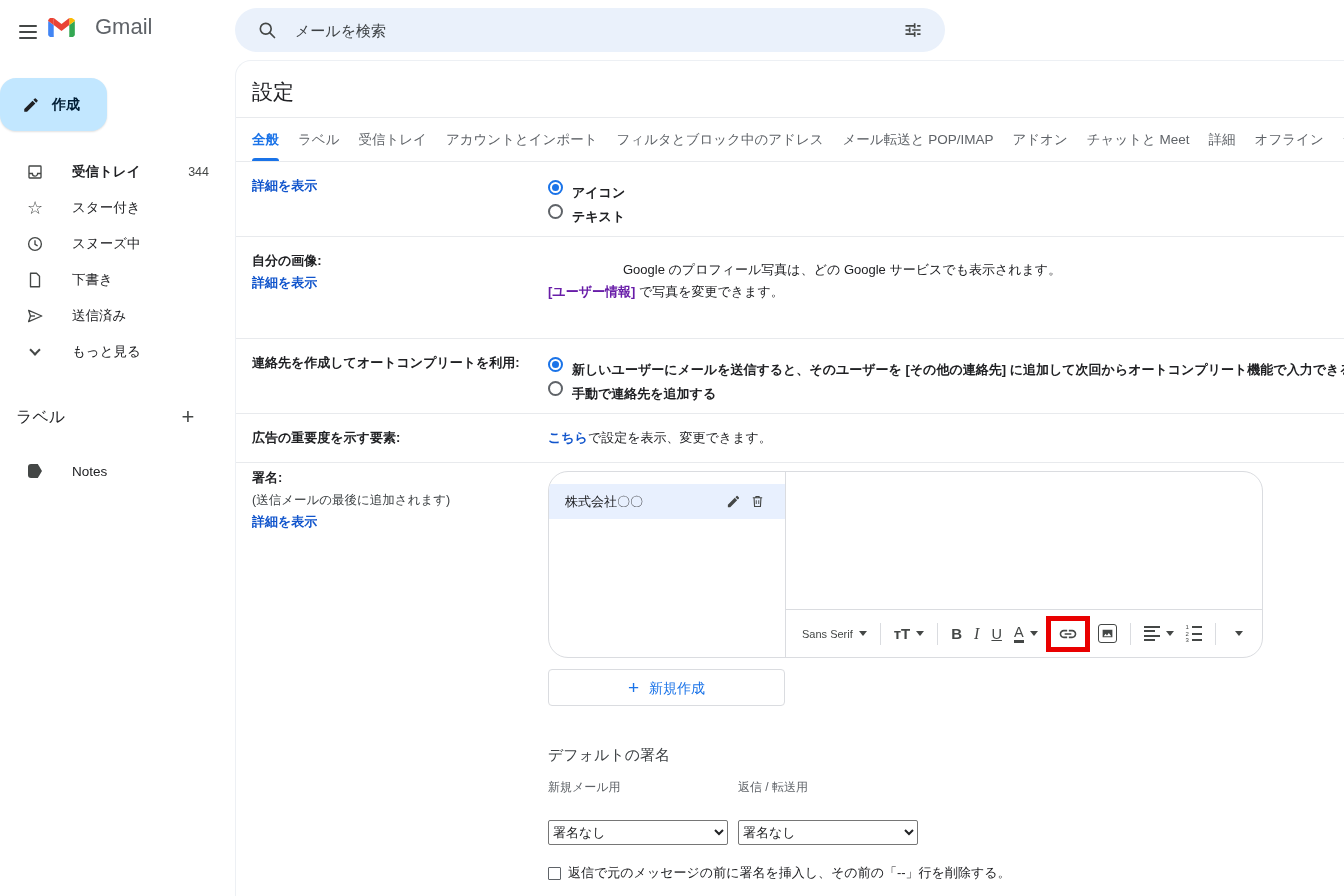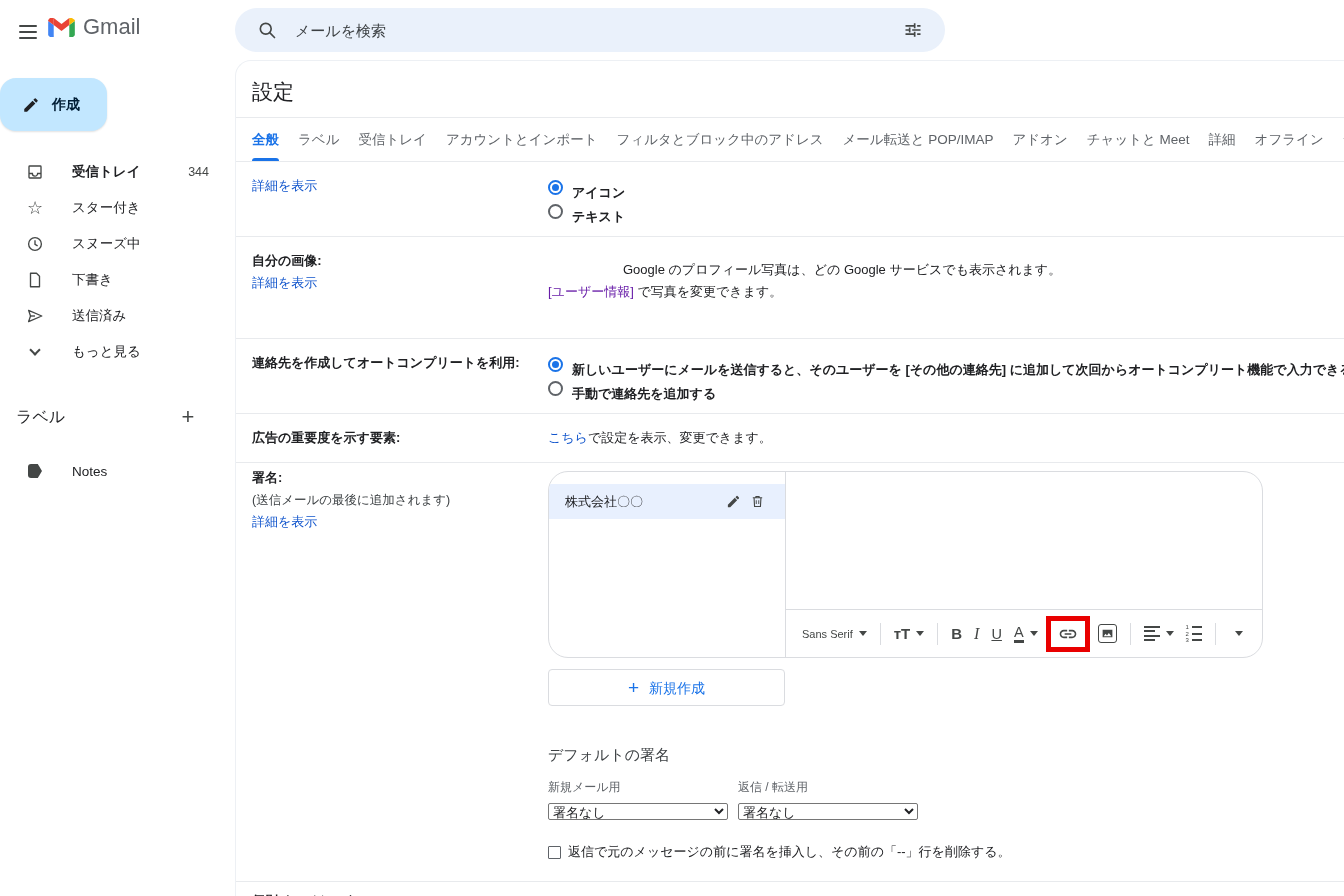--- a/index.html
+++ b/index.html
@@ -3,21 +3,21 @@
 <meta charset="utf-8">
 <style>
   * { margin:0; padding:0; box-sizing:border-box; }
   html,body { width:1344px; height:896px; overflow:hidden; background:#fff;
     font-family:"Liberation Sans","DejaVu Sans",sans-serif; color:#202124; }
 
   
   .topbar { position:absolute; left:0; top:0; width:1344px; height:60px; background:#fff; z-index:5; }
   .hamburger { position:absolute; left:16px; top:18px; width:24px; height:24px; cursor:pointer; padding:3px; }
   .hamburger span { display:block; height:2px; background:#444746; margin:4px 0; border-radius:1px; }
-  .logo { position:absolute; left:48px; top:14px; display:flex; align-items:center; gap:8px; }
+  .logo { position:absolute; left:48px; top:14px; display:flex; align-items:center; gap:20px; }
   .logo-text { font-size:22px; color:#5f6368; }
   .searchbar { position:absolute; left:235px; top:8px; width:710px; height:44px; background:#eaf1fb;
     border-radius:24px; display:flex; align-items:center; padding:0 14px; }
   .searchbar input { flex:1; border:none; outline:none; background:transparent; font-size:15px; color:#202124;
     margin-left:10px; font-family:inherit; }
   .searchbar input::placeholder { color:#3c4043; opacity:1; }
   .icon-btn { display:flex; align-items:center; justify-content:center; width:36px; height:36px; border-radius:50%; color:#444746; }
 
   
   .sidebar { position:absolute; left:0; top:60px; width:235px; bottom:0; background:#fff; z-index:4; }
@@ -51,21 +51,21 @@
   .tabsrow { height:44px; border-top:1px solid #e8eaed; display:flex; align-items:stretch; gap:19px;
     padding:0 16px; white-space:nowrap; }
   .tab { display:flex; align-items:center; font-size:13.5px; color:#5f6368; position:relative; cursor:pointer; }
   .tab.active { color:#1a73e8; font-weight:bold; }
   .tab.active::after { content:""; position:absolute; left:0; right:0; bottom:0; height:3px;
     background:#1a73e8; border-radius:3px 3px 0 0; }
   .rows { border-top:1px solid #e8eaed; }
   .srow { display:flex; border-bottom:1px solid #e8eaed; padding:13px 0; font-size:13px; }
   .srow-label { width:312px; flex:none; padding-left:16px; font-weight:bold; line-height:22px; }
   .srow-ctrl { flex:1; line-height:22px; min-width:0; }
-  a.lnk { color:#1155cc; text-decoration:none; font-weight:normal; cursor:pointer; }
+  a.lnk { color:#1155cc; text-decoration:none; font-weight:bold; cursor:pointer; }
   a.lnk-visited { color:#681da8; }
   .optline { display:flex; align-items:center; height:24px; white-space:nowrap; }
   .optline .opt-text { font-weight:bold; margin-left:9px;margin-top:12px; }
   .radio { width:15px; height:15px; border:2px solid #5f6368; border-radius:50%; flex:none; position:relative; cursor:pointer; }
   .radio.sel { border-color:#1a73e8; }
   .radio.sel::after { content:""; position:absolute; inset:2px; background:#1a73e8; border-radius:50%; }
   .indent1 { padding-left:75px; }
 
   
   .sig-box { width:715px; height:187px; border:1px solid #dadce0; border-radius:20px; margin-top:4px;
@@ -96,21 +96,21 @@
   .numlist i s { display:block; width:10px; height:2px; background:#444746; text-decoration:none; }
 
   .new-sig-btn { width:237px; height:37px; margin-top:11px; border:1px solid #dadce0; border-radius:4px;
     background:#fff; display:flex; align-items:center; justify-content:center; gap:10px; cursor:pointer; }
   .new-sig-btn .plus { color:#1a73e8; font-size:19px; font-weight:400; }
   .new-sig-btn .lbl { color:#1a73e8; font-size:14px; }
   .sig-defaults-hdr { margin-top:38px; font-size:15px; color:#3c4043; }
   .sig-selects { display:flex; margin-top:10px; }
   .sig-sel-col { width:190px; }
   .sig-sel-col .small-lbl { font-size:12px; color:#5f6368; }
-  .sig-sel-col select { margin-top:5px; width:180px; height:17px; font-size:13px; font-family:inherit;
+  .sig-sel-col select { margin-top:22px; width:180px; height:25px; font-size:13px; font-family:inherit;
     color:#202124; background:#fff; border:1px solid #767676; border-radius:2px; }
   .chkline { display:flex; align-items:center; margin-top:17px; white-space:nowrap; }
   .chkbox { width:13px; height:13px; border:1.5px solid #5f6368; border-radius:1px; flex:none; margin-right:7px; cursor:pointer; }
   .srow.sig { padding-top:4px; padding-bottom:18px; }
   .srow.last { border-bottom:none; padding-top:8px; }
   svg { display:block; }
 </style>
 </head>
 <body>
 

